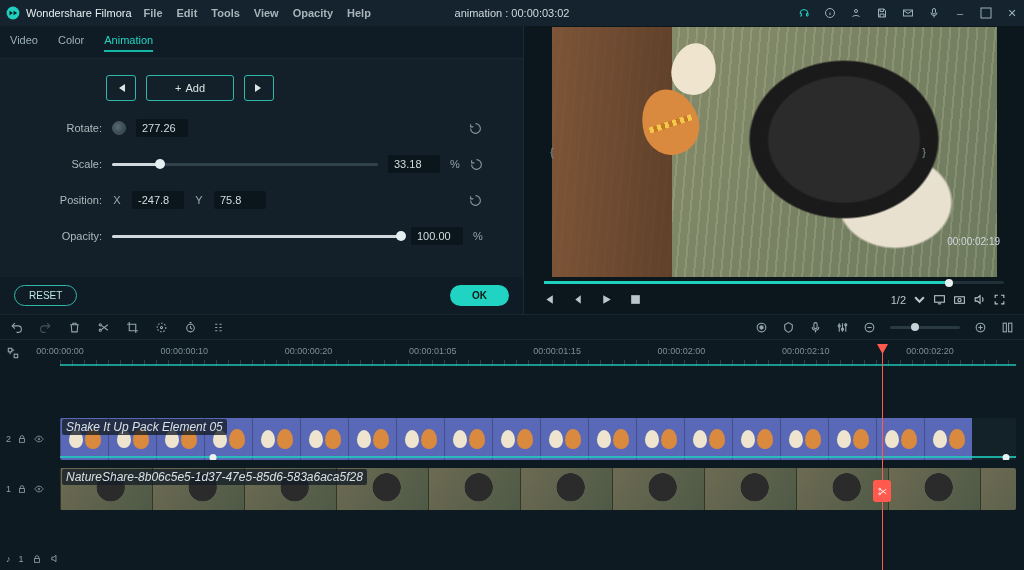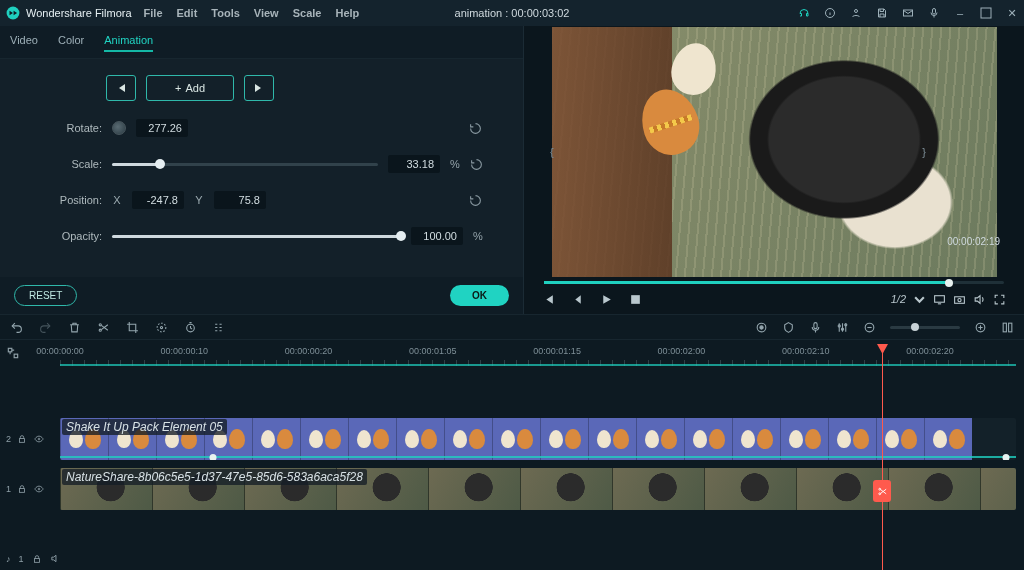--- a/index.html
+++ b/index.html
@@ -21,21 +21,21 @@
   .sub-tabs { display:flex; gap:16px; padding:8px 10px 6px; font-size:11px; color:#9eb0b8; }
   .sub-tabs .active { color:#20d3c2; border-bottom:2px solid #20d3c2; padding-bottom:4px; }
   .anim-body { flex:1; padding:10px 16px 8px; background:#132029; display:flex; flex-direction:column; gap:18px; }
   .kf-row { display:flex; gap:10px; justify-content:flex-start; margin-left:90px; margin-top:6px;}
   .kf-btn { border:1px solid #2fb8aa; background:transparent; color:#d9e6e3; height:26px; display:flex; align-items:center; justify-content:center; border-radius:3px; font-size:11px; }
   .kf-small { width:30px; }
   .kf-add { width:88px; gap:4px; }
   .prop-row { display:flex; align-items:center; gap:10px; padding-left:30px; padding-right:24px; }
   .prop-label { width:56px; text-align:right; color:#aeb9bd; font-size:11px;}
   .knob { width:14px; height:14px; border-radius:50%; background:radial-gradient(circle at 40% 40%, #5a6b73, #2a3a42); border:1px solid #47555c;}
-  .num-input { background:#0a151c; border:none; color:#d2dde1; padding:3px 6px; width:52px; text-align:right; font-size:11px; border-radius:2px;}
+  .num-input { background:#0a151c; border:none; color:#d2dde1; padding:3px 6px; width:52px; text-align:left; font-size:11px; border-radius:2px;}
   .slider { flex:1; height:3px; background:#31424b; position:relative; border-radius:2px;}
   .slider .fill { position:absolute; left:0; top:0; bottom:0; background:#cfd9de; border-radius:2px;}
   .slider .thumb { position:absolute; top:50%; width:10px; height:10px; background:#e5eef1; border-radius:50%; transform:translate(-50%,-50%);}
   .reset-ic { margin-left:auto; color:#8a9aa2; width:14px;}
   .pct { color:#94a3aa; font-size:11px; width:10px;}
   .sublabel { color:#9aa9af; font-size:11px; width:10px; text-align:center;}
   .panel-footer { display:flex; align-items:center; padding:8px 14px; }
   .reset-btn { border:1px solid #2fb8aa; color:#bfe8e2; background:transparent; padding:4px 14px; border-radius:12px; font-size:10px;}
   .ok-btn { margin-left:auto; background:#20d3c2; color:#0b1a16; border:none; padding:5px 22px; border-radius:13px; font-size:10px; font-weight:600;}
 
@@ -46,21 +46,21 @@
   .hair { position:absolute; left:0; top:0; width:120px; height:250px; background:linear-gradient(90deg,#7a4a2e,#5a341f); opacity:.85;}
   .reeds { position:absolute; inset:0; background:repeating-linear-gradient(95deg, rgba(230,220,180,.18) 0 2px, transparent 2px 9px);}
   .egg { position:absolute; border-radius:50% 50% 48% 48% / 56% 56% 44% 44%; }
   .egg.a { left:120px; top:16px; width:44px; height:52px; background:#efe5cf; transform:rotate(12deg);}
   .egg.b { left:90px; top:62px; width:56px; height:66px; background:#d98a3e; transform:rotate(-18deg);}
   .egg .crack { position:absolute; left:10%; right:10%; top:48%; height:6px; background:repeating-linear-gradient(90deg,#f4c94a 0 4px,#c77a2a 4px 8px);}
   .play-scrub { height:3px; background:#1f3038; margin:4px 20px 0; position:relative; border-radius:2px;}
   .play-scrub .fill { position:absolute; left:0; top:0; bottom:0; width:88%; background:#1fd0bf;}
   .play-scrub .thumb { position:absolute; left:88%; top:50%; width:8px; height:8px; background:#e8f1ef; border-radius:50%; transform:translate(-50%,-50%);}
   .preview-bar { height:30px; display:flex; align-items:center; padding:0 18px; gap:16px; color:#b9c7cd;}
-  .preview-bar .right { margin-left:auto; display:flex; gap:7px; align-items:flex-start;font-style:italic;}
+  .preview-bar .right { margin-left:auto; display:flex; gap:7px; align-items:flex-end;}
   .tc { color:#cfd9de; font-size:10px; padding-right:18px;}
   .chevpair { color:#7f9099; font-size:11px; letter-spacing:2px; padding:0 20px;}
 
   .tool-row { height:26px; background:#0d1a22; display:flex; align-items:center; padding:0 10px; gap:16px; color:#94a6ae; border-top:1px solid #17262f; border-bottom:1px solid #17262f;}
   .tool-row .right { margin-left:auto; display:flex; align-items:center; gap:14px;}
   .zoom-track { width:70px; height:3px; background:#2a3a42; position:relative; border-radius:2px;}
   .zoom-track .thumb { position:absolute; left:35%; top:50%; width:8px; height:8px; border-radius:50%; background:#c7d2d6; transform:translate(-50%,-50%);}
 
   .timeline { background:#0d1a22; height:230px; position:relative; overflow:hidden;}
   .ruler { position:absolute; left:60px; right:8px; top:6px; height:16px; color:#7e8f97; font-size:9px;}
@@ -93,21 +93,21 @@
   <svg class="logo" viewBox="0 0 24 24">
       <circle cx="12" cy="12" r="11" fill="#1fd0bf"></circle>
       <path d="M6 8l6 4-6 4zM13 8l6 4-6 4z" fill="#0e1a22"></path>
     </svg>
   <span class="app-name">Wondershare Filmora</span>
   <div class="menu">
     <span>File</span>
     <span>Edit</span>
     <span>Tools</span>
     <span>View</span>
-    <span>Scale</span>
+    <span>Opacity</span>
     <span>Help</span>
   </div>
   <span class="title-center">animation : 00:00:03:02</span>
   <div class="title-right">
     <svg class="ic" viewBox="0 0 24 24" fill="none" stroke="#1fd0bf" stroke-width="2">
         <path d="M4 13a8 8 0 0116 0v5h-3v-5h3M4 18h3v-5H4"></path>
       </svg>
     <svg class="ic" viewBox="0 0 24 24" fill="none" stroke="currentColor" stroke-width="2">
         <circle cx="12" cy="12" r="9"></circle>
         <path d="M12 8v.01M12 11v5"></path>

